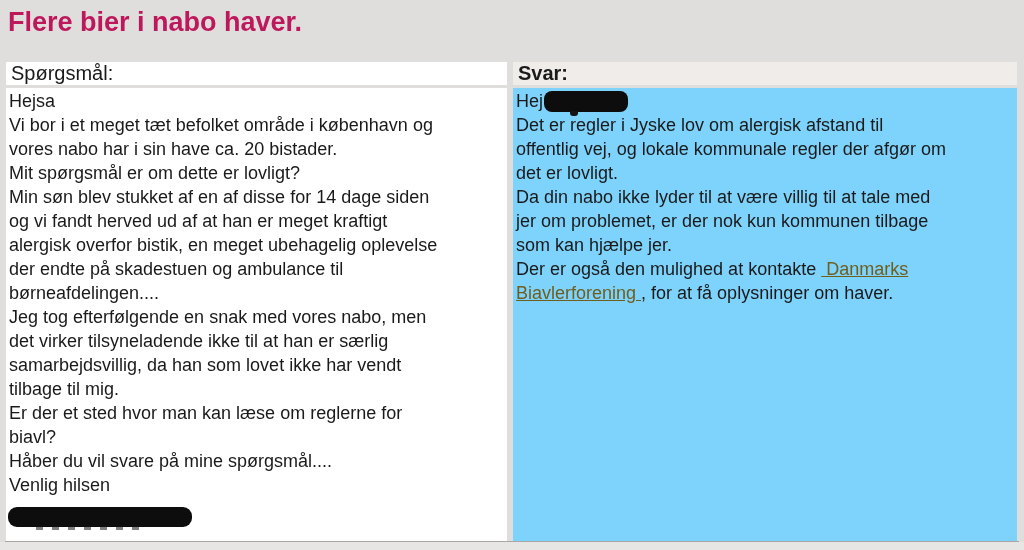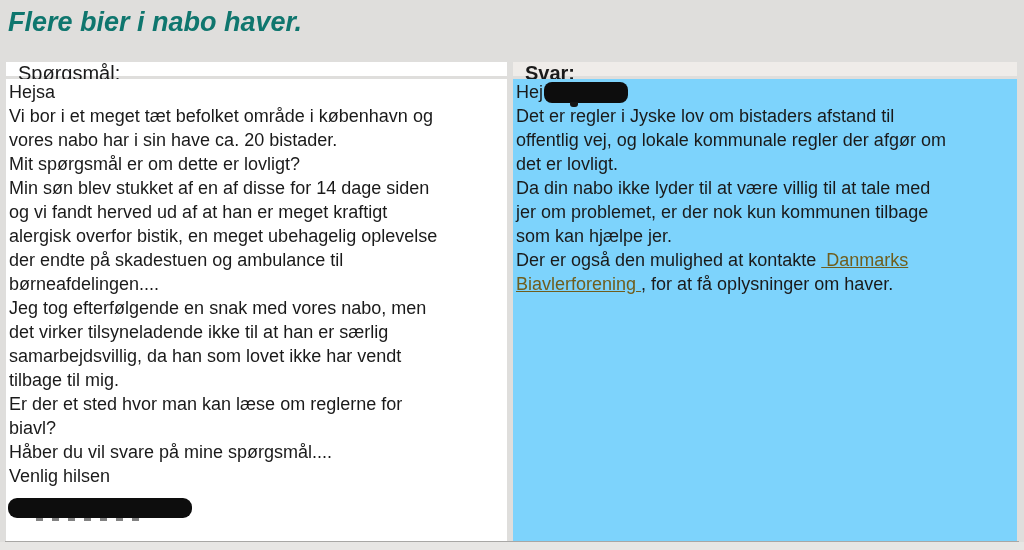--- a/index.html
+++ b/index.html
@@ -12,39 +12,38 @@
     color: #1a1a1a;
     position: relative;
     overflow: hidden;
   }
   .page-title {
     position: absolute;
     left: 8px;
     top: 7px;
     font-size: 27px;
     font-weight: bold;
-    font-style: italic;
-    color: #0f766e;
+    color: #be185d;
     white-space: nowrap;
   }
   .qa-table {
     position: absolute;
     left: 6px;
     top: 62px;
     display: flex;
     gap: 6px;
   }
   .col { display: flex; flex-direction: column; }
   .col-question { width: 501px; }
   .col-answer  { width: 504px; }
   .cell-header {
-    height: 14px;
+    height: 23px;
     line-height: 23px;
     font-size: 20px;
-    padding-left: 12px;
+    padding-left: 5px;
     margin-bottom: 3px;
   }
   .cell-body {
     height: 506px;
     padding: 1px 4px 0 3px;
     font-size: 18px;
     line-height: 24px;
     overflow: hidden;
   }
   .col-question .cell-header,
@@ -147,21 +146,21 @@
 Håber du vil svare på mine spørgsmål....
 Venlig hilsen</span>
       <div class="redaction redaction-question"></div>
     </div>
   </div>
 
   <div class="col col-answer">
     <div class="cell-header">Svar:</div>
     <div class="cell-body">
       <div class="greeting-line"><span>Hej</span><span class="redaction redaction-answer"></span></div>
-      <div class="answer-text"><span class="pre">Det er regler i Jyske lov om bistaders afstand til
+      <div class="answer-text"><span class="pre">Det er regler i Jyske lov om alergisk afstand til
 offentlig vej, og lokale kommunale regler der afgør om
 det er lovligt.
 Da din nabo ikke lyder til at være villig til at tale med
 jer om problemet, er der nok kun kommunen tilbage
 som kan hjælpe jer.
 Der er også den mulighed at kontakte</span> <a class="biav-link"><span>&nbsp;Danmarks</span><br><span>Biavlerforening&nbsp;</span></a><span>, for at få oplysninger om haver.</span></div>
     </div>
   </div>
 
 </div>

